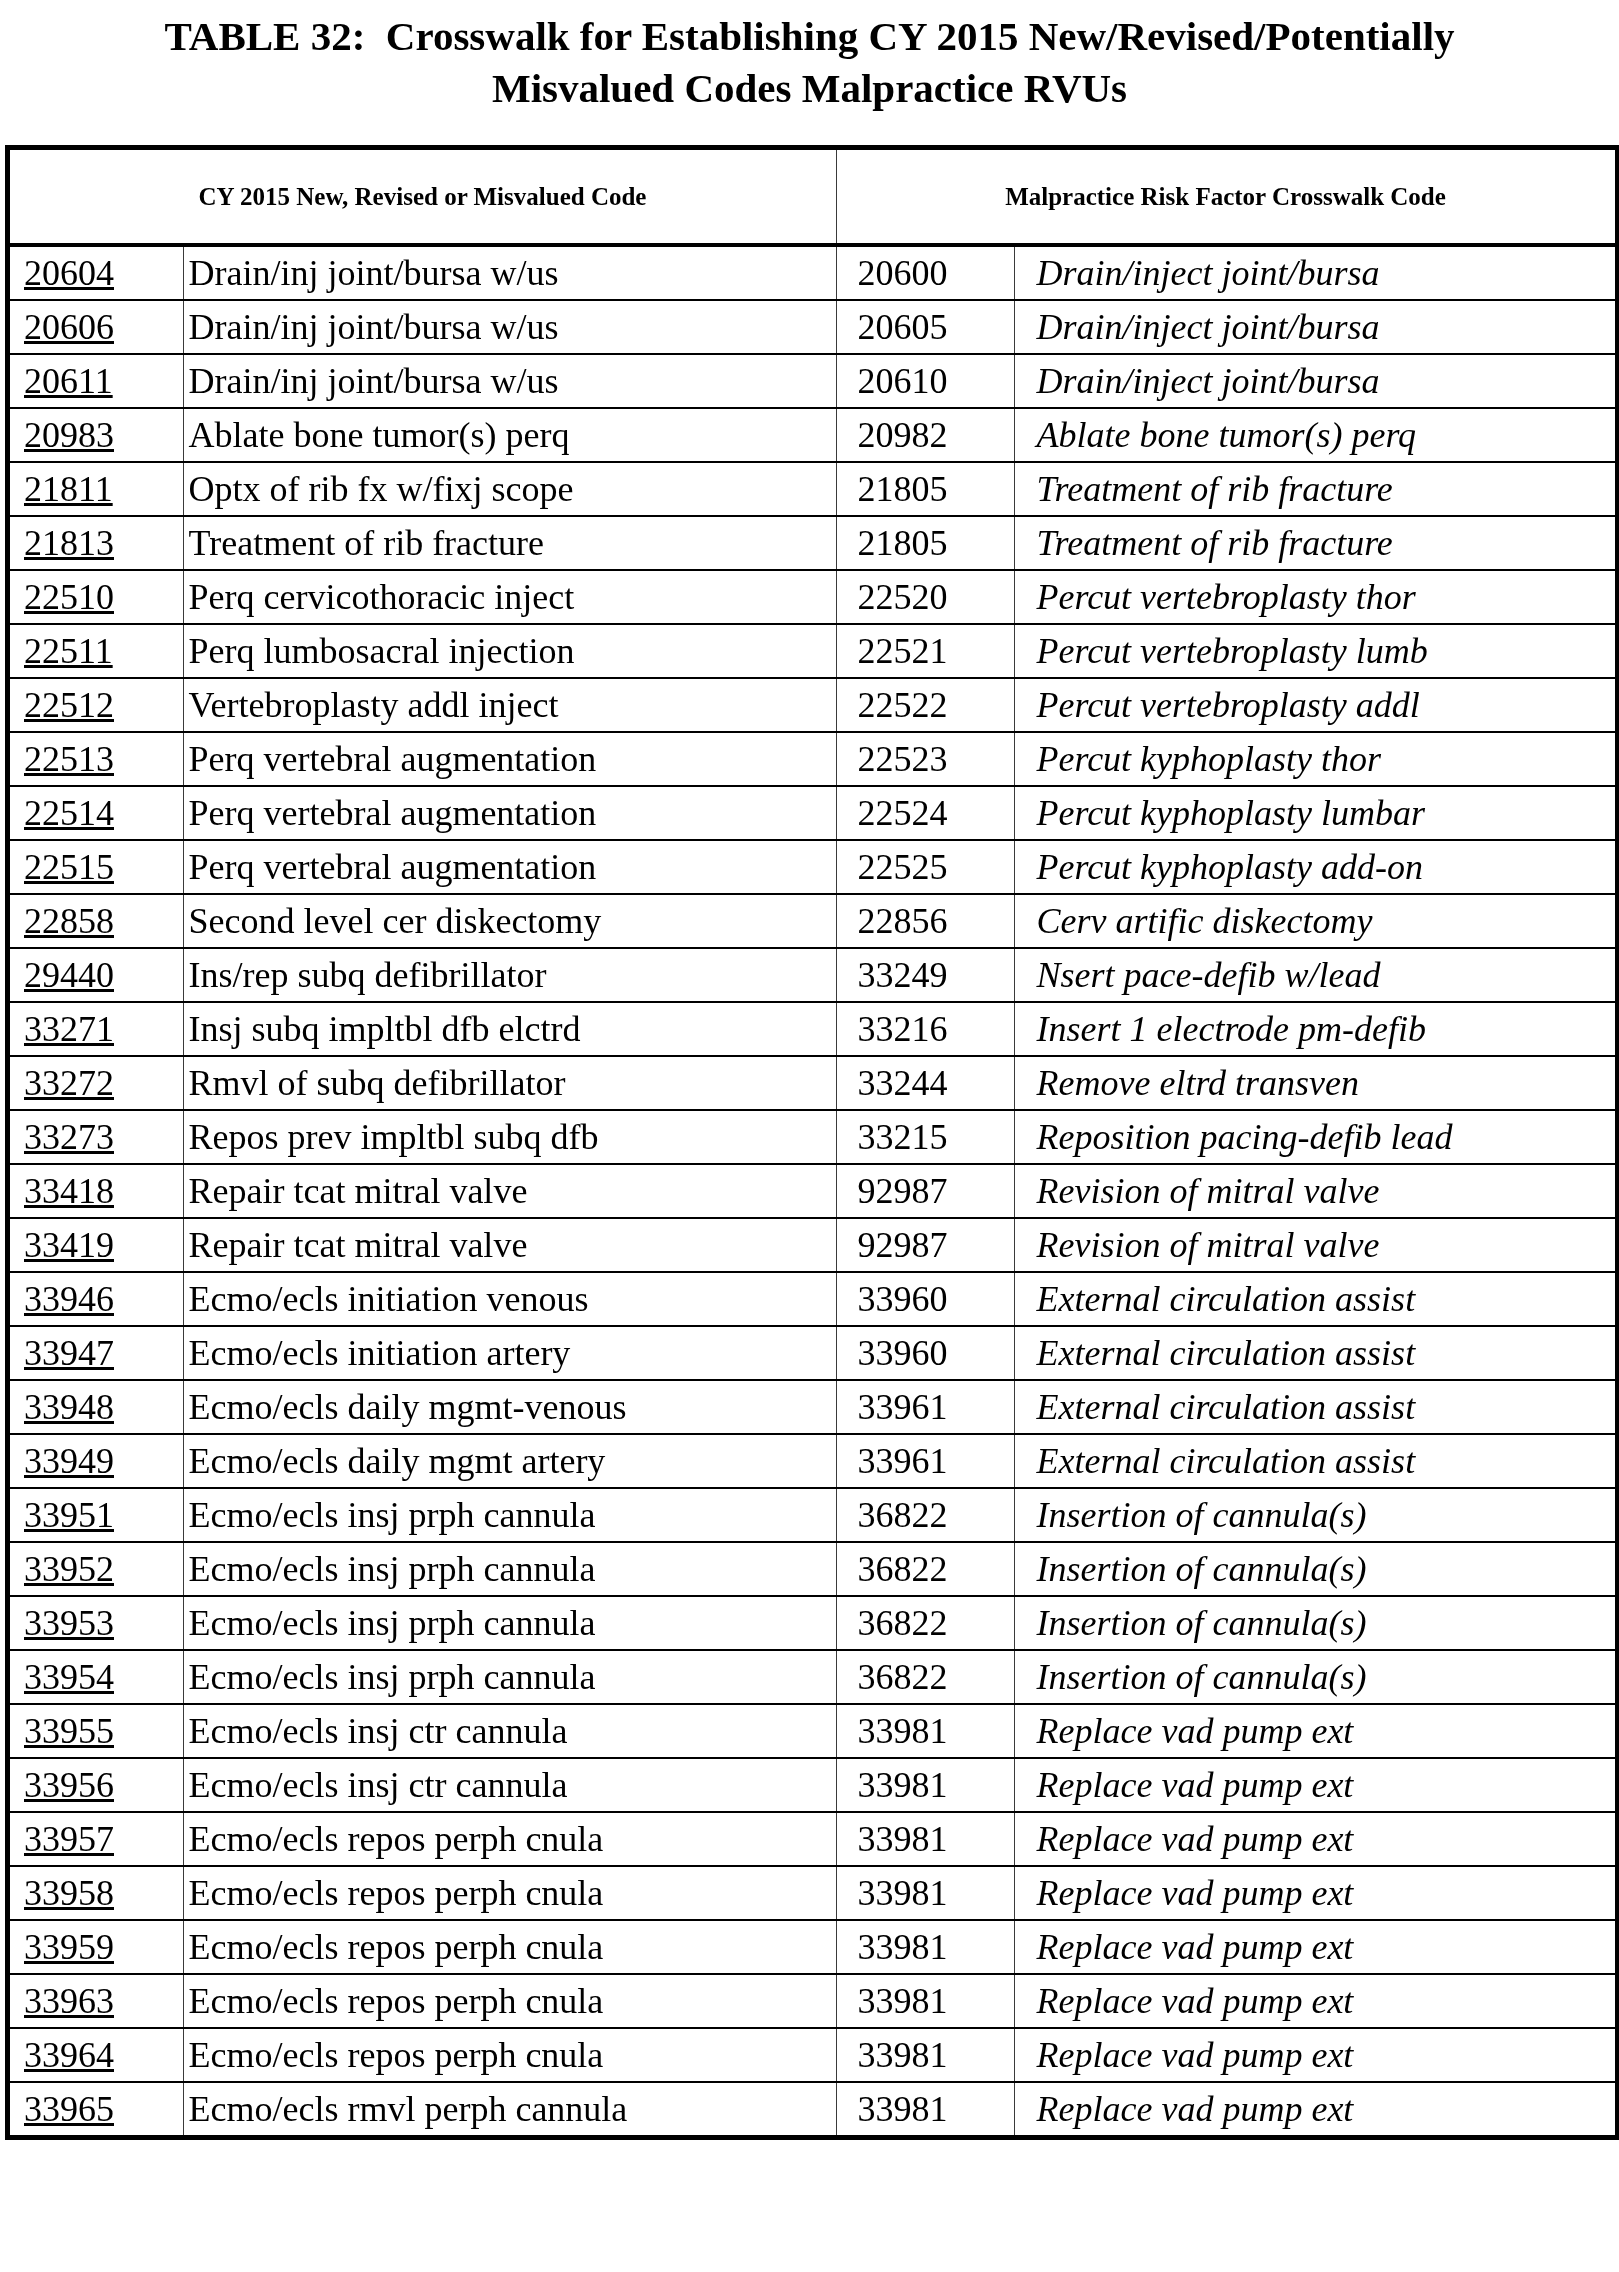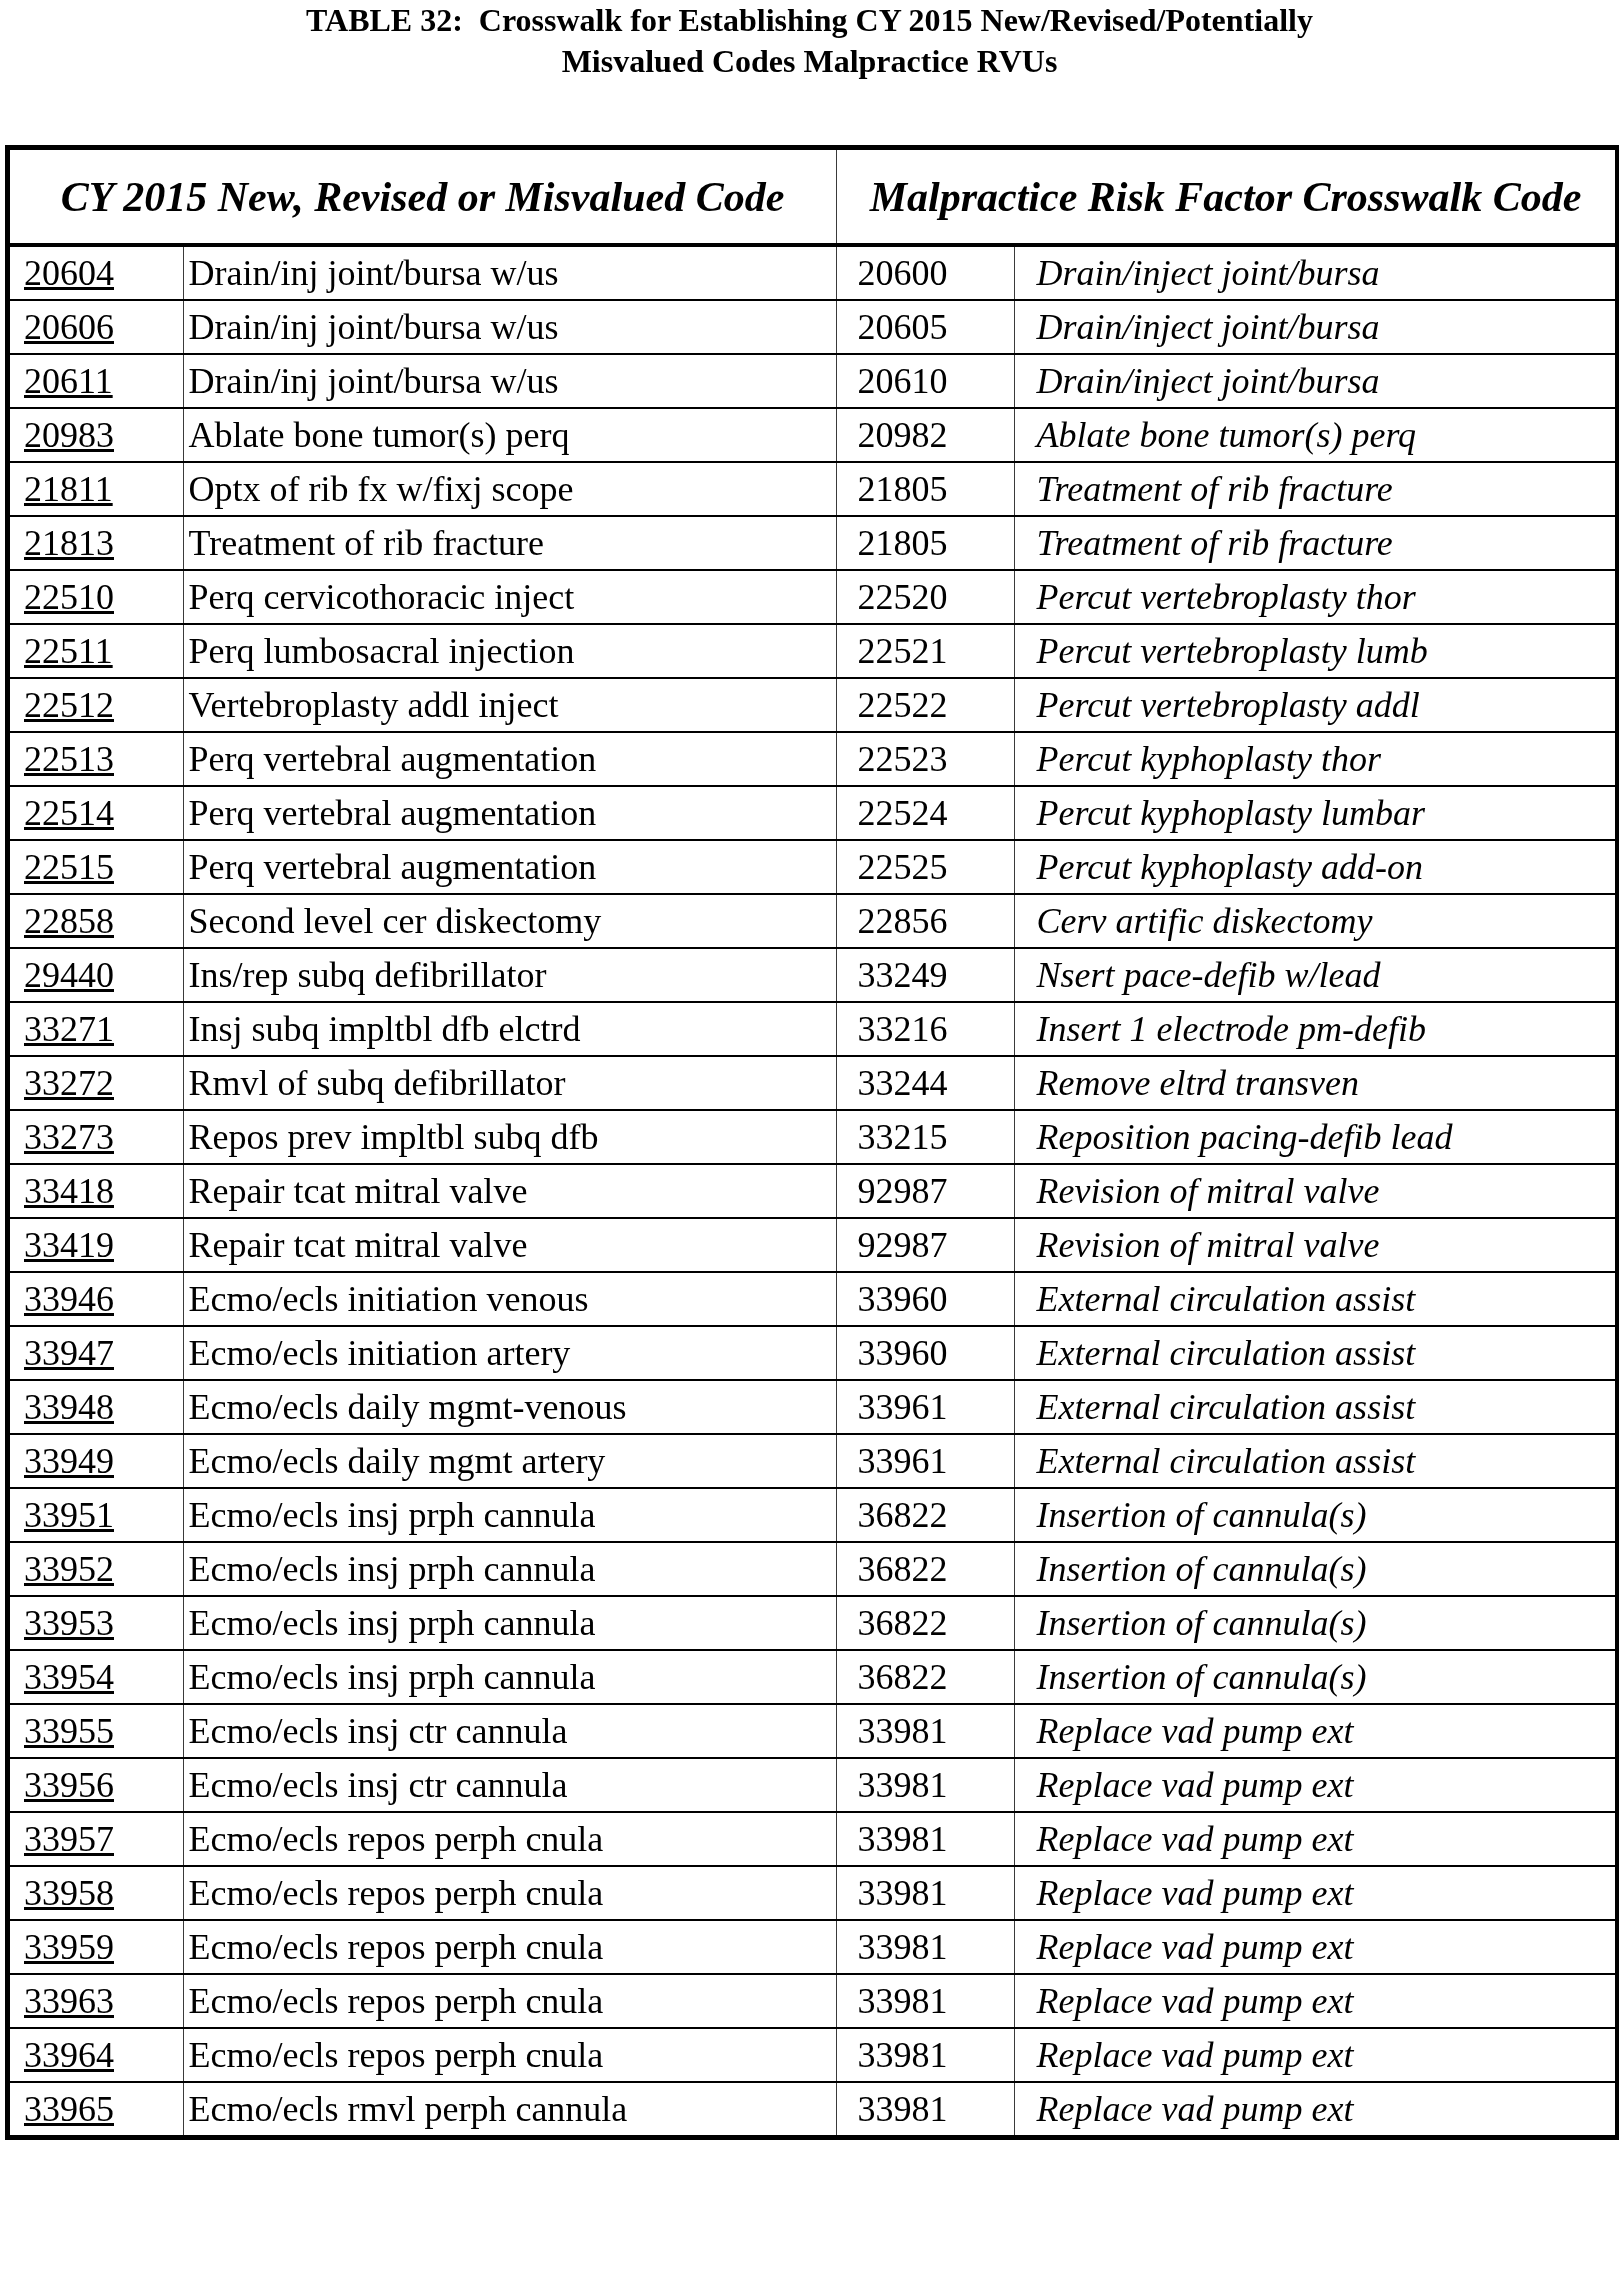--- a/index.html
+++ b/index.html
@@ -6,51 +6,51 @@
   .page {
     position: relative;
     width: 1619px;
     height: 2424px;
     background: #ffffff;
     color: #000;
     font-family: "Liberation Serif", "DejaVu Serif", serif;
     overflow: hidden;
   }
   .doc-title {
+    padding-top: 10px;
     text-align: center;
     font-weight: bold;
-    font-size: 32px;
+    font-size: 41px;
     line-height: 1.27;
     letter-spacing: 0px;
   }
   .doc-title .tline { white-space: pre-wrap; }
   table.xwalk {
     position: absolute;
     left: 4.5px;
     top: 145px;
     width: 1610px;
     border-collapse: collapse;
     table-layout: fixed;
     border: 5.5px solid #000;
     background: #fff;
   }
   table.xwalk col.c0 { width: 176px; }
   table.xwalk col.c1 { width: 653px; }
   table.xwalk col.c2 { width: 178px; }
   table.xwalk col.c3 { width: 603px; }
   table.xwalk th {
     height: 91px;
-    font-size: 42px;
+    font-size: 25px;
     font-weight: bold;
     text-align: center;
     vertical-align: middle;
     white-space: nowrap;
     border-bottom: 4.1px solid #000;
     border-left: 1.8px solid #3a3a3a;
-    font-style: italic;
   }
   table.xwalk th:first-child { border-left: none; }
   table.xwalk td {
     height: 50px;
     font-size: 36px;
     vertical-align: middle;
     white-space: nowrap;
     overflow: hidden;
     border-top: 2.7px solid #000;
     border-left: 1.8px solid #3a3a3a;

